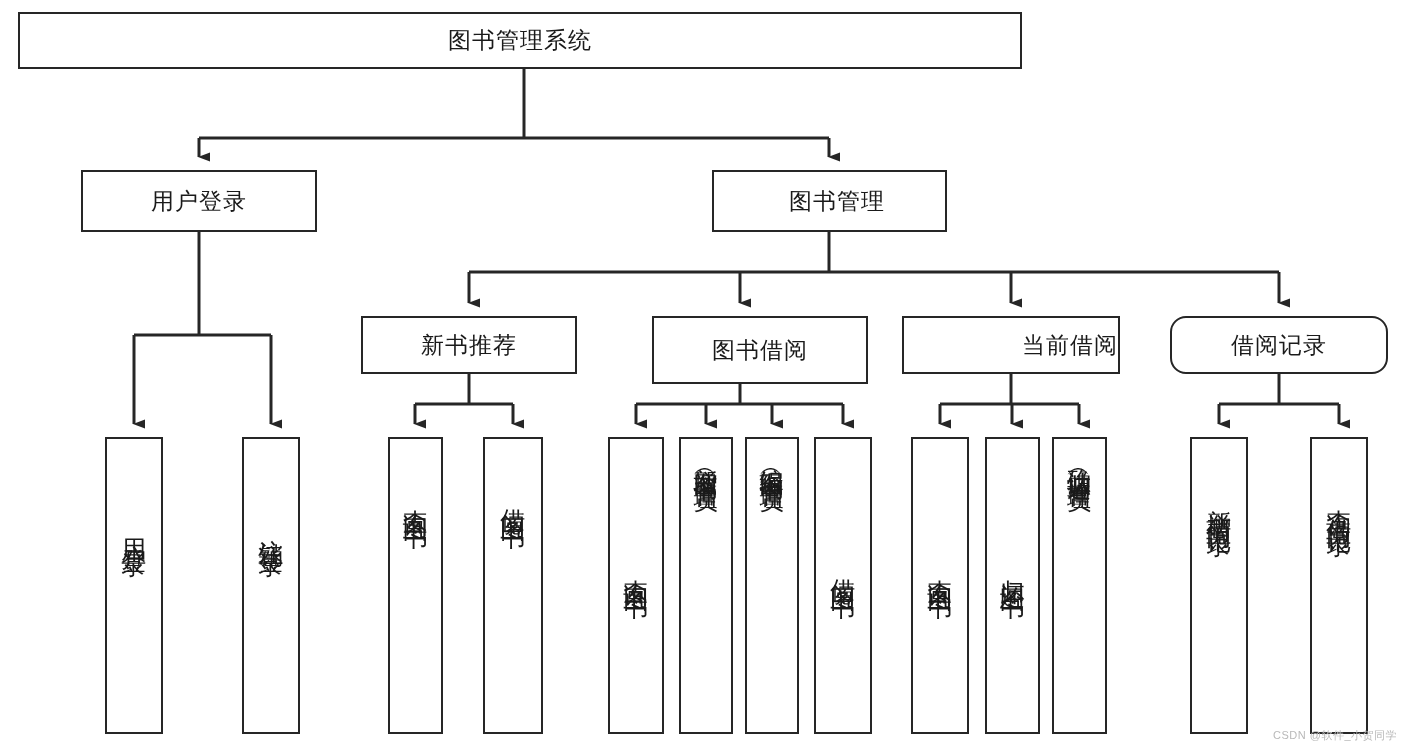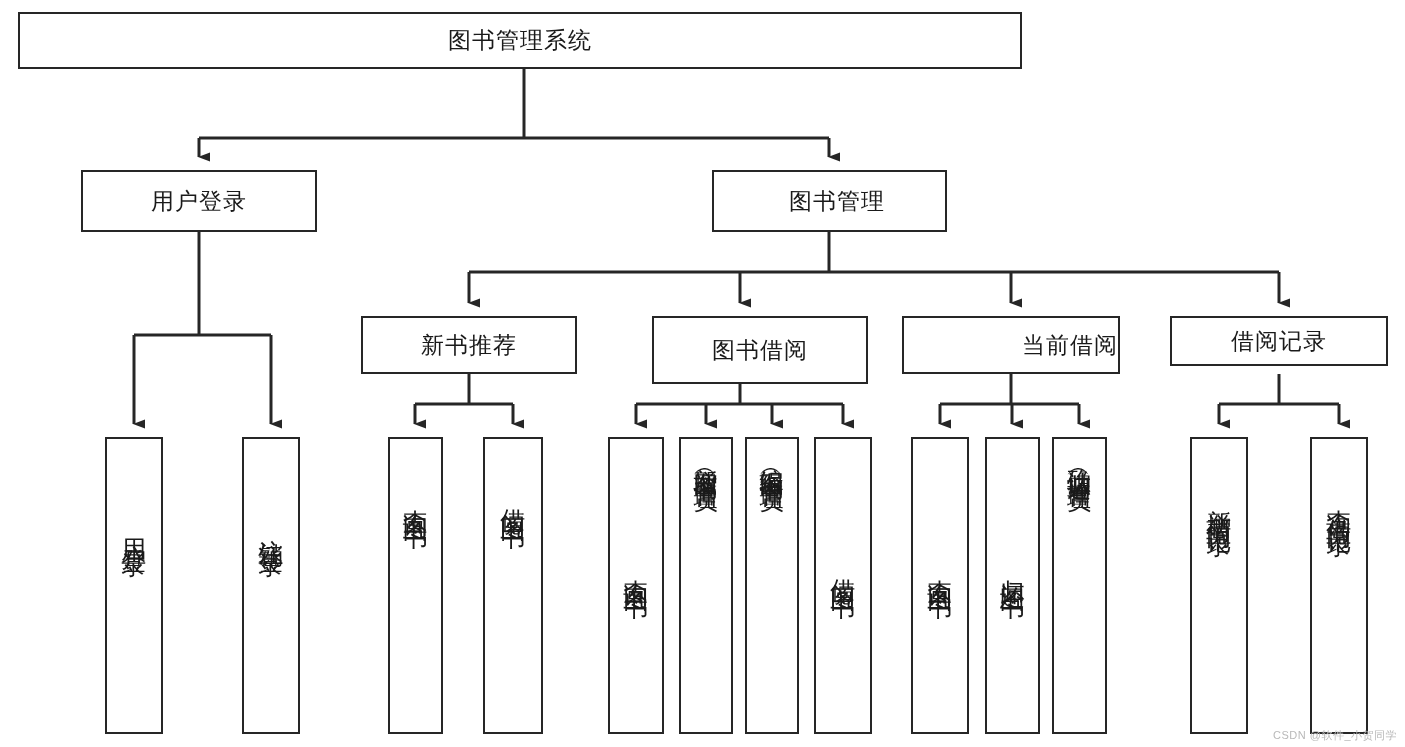--- a/index.html
+++ b/index.html
@@ -135,21 +135,21 @@
 
   <div class="node horiz" style="left: 361px; top: 316px; width: 216px; height: 58px;">
     <span>新书推荐</span>
   </div>
   <div class="node horiz" style="left: 632px; top: 316px; width: 216px; height: 68px; margin-left: 20px;">
     <span>图书借阅</span>
   </div>
   <div class="node horiz" style="left: 902px; top: 316px; width: 218px; height: 58px; justify-content: flex-end;">
     <span>当前借阅</span>
   </div>
-  <div class="node horiz" style="left: 1170px; top: 316px; width: 218px; height: 50px;">
+  <div class="node horiz" style="left: 1170px; top: 316px; width: 218px; height: 58px; border-radius: 16px;">
     <span>借阅记录</span>
   </div>
 
   <div class="node vert mid" style="left: 105px; top: 437px; width: 58px; height: 297px;">
     <span class="vlabel">用户登录</span>
   </div>
   <div class="node vert mid" style="left: 242px; top: 437px; width: 58px; height: 297px;">
     <span class="vlabel">注销登录</span>
   </div>
   <div class="node vert mid2" style="left: 388px; top: 437px; width: 55px; height: 297px;">

